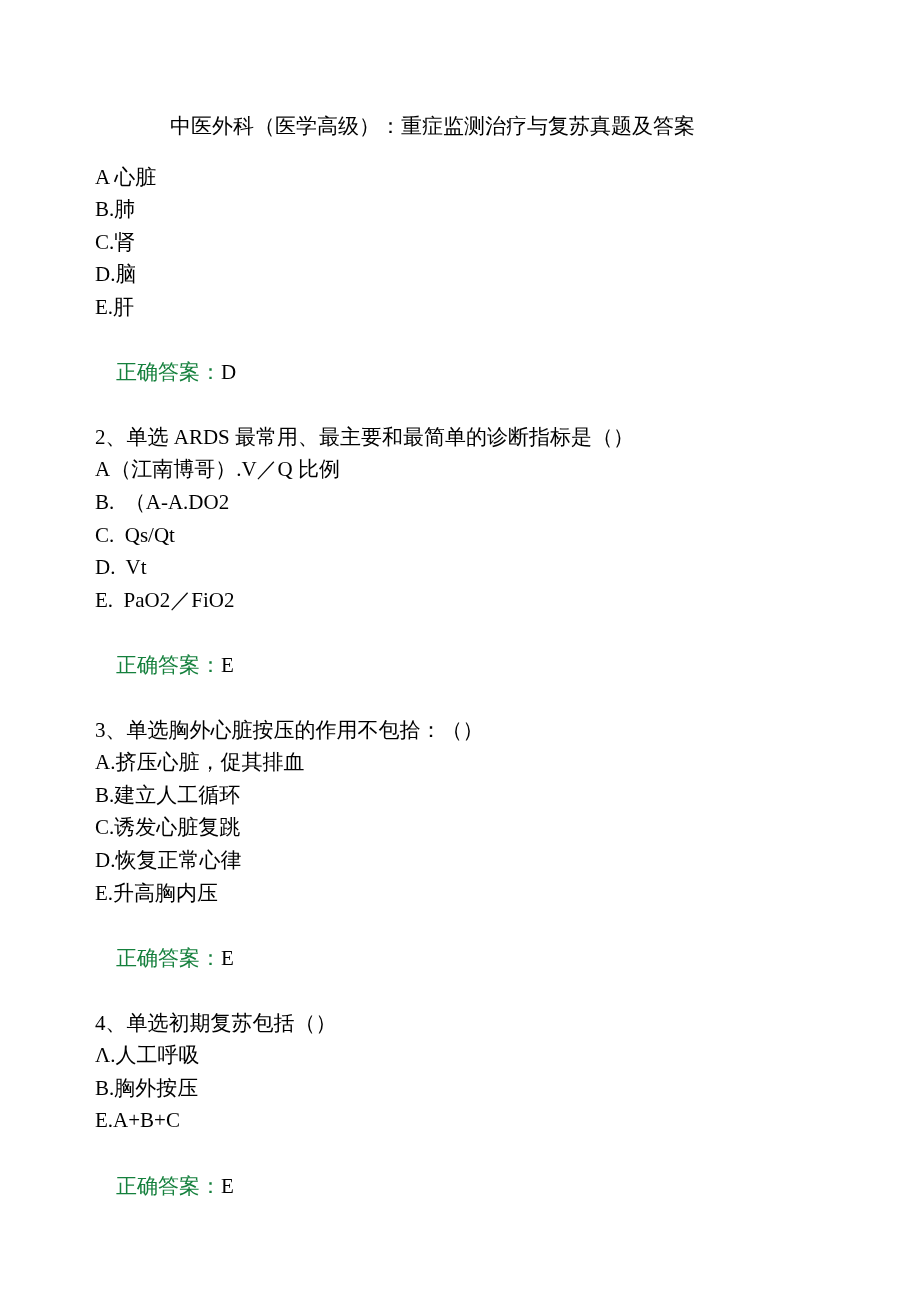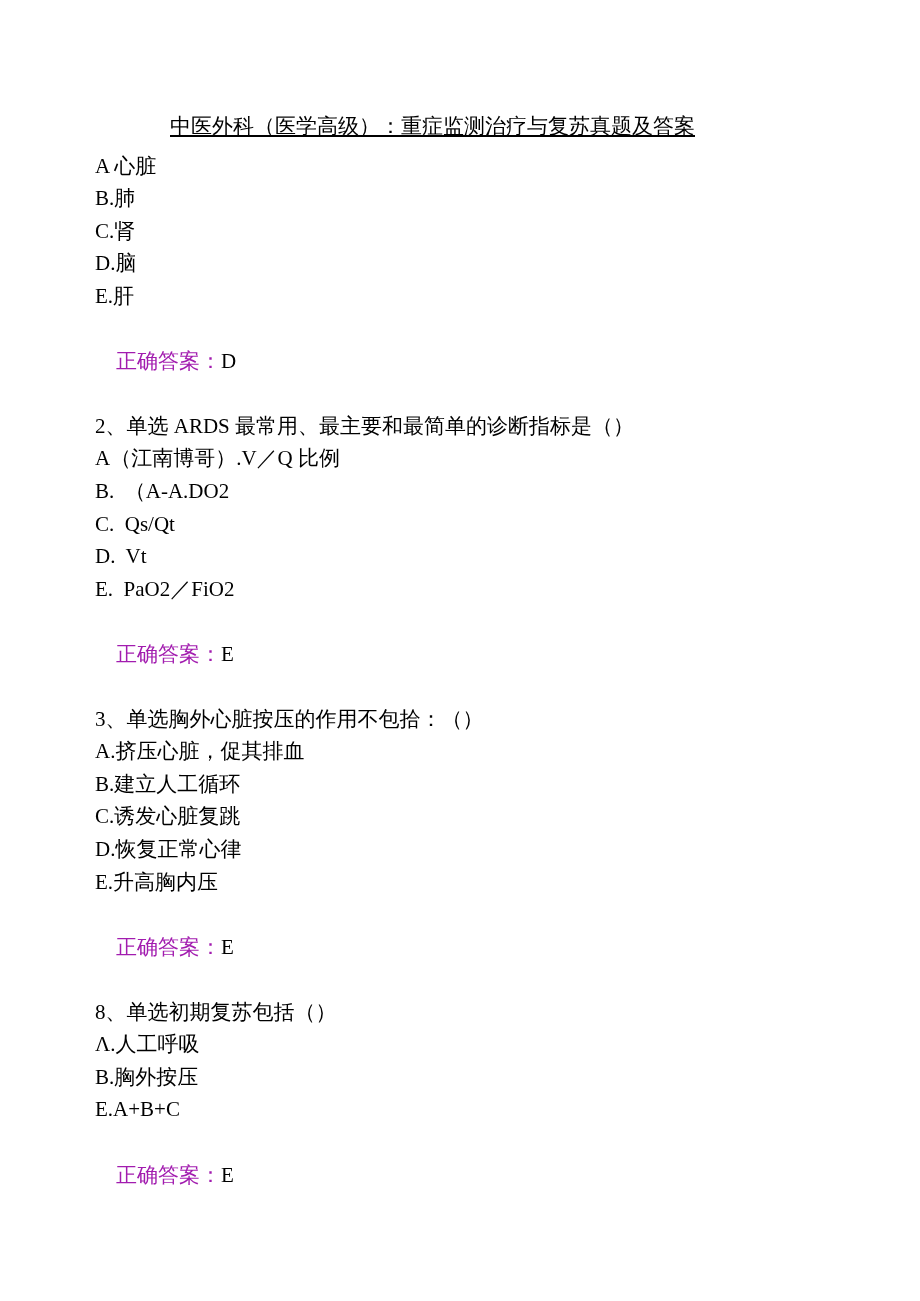--- a/index.html
+++ b/index.html
@@ -13,28 +13,27 @@
   }
   .page {
     width: 920px;
     min-height: 1301px;
     padding: 110px 95px 60px 95px;
     box-sizing: border-box;
   }
   .title {
     text-align: left;
     padding-left: 75px;
-    margin-bottom: 7px;
-    text-decoration: underline;
+    margin-bottom: 18px;
   }
   .line {
     white-space: pre-wrap;
   }
   .red {
-    color: #a21caf;
+    color: #15803d;
   }
 </style>
 </head>
 <body>
 
 <div class="page">
 
   <div class="title">中医外科（医学高级）：重症监测治疗与复苏真题及答案</div>
 
   <div class="line">A 心脏</div>
@@ -59,21 +58,21 @@
   <div class="line">3、单选胸外心脏按压的作用不包拾：（）</div>
   <div class="line">A.挤压心脏，促其排血</div>
   <div class="line">B.建立人工循环</div>
   <div class="line">C.诱发心脏复跳</div>
   <div class="line">D.恢复正常心律</div>
   <div class="line">E.升高胸内压</div>
   <div class="line">
     <span class="red">正确答案：</span><span>E</span>
   </div>
 
-  <div class="line">8、单选初期复苏包括（）</div>
+  <div class="line">4、单选初期复苏包括（）</div>
   <div class="line">Λ.人工呼吸</div>
   <div class="line">B.胸外按压</div>
   <div class="line">E.A+B+C</div>
   <div class="line">
     <span class="red">正确答案：</span><span>E</span>
   </div>
 
 </div>
 
 </body></html>

